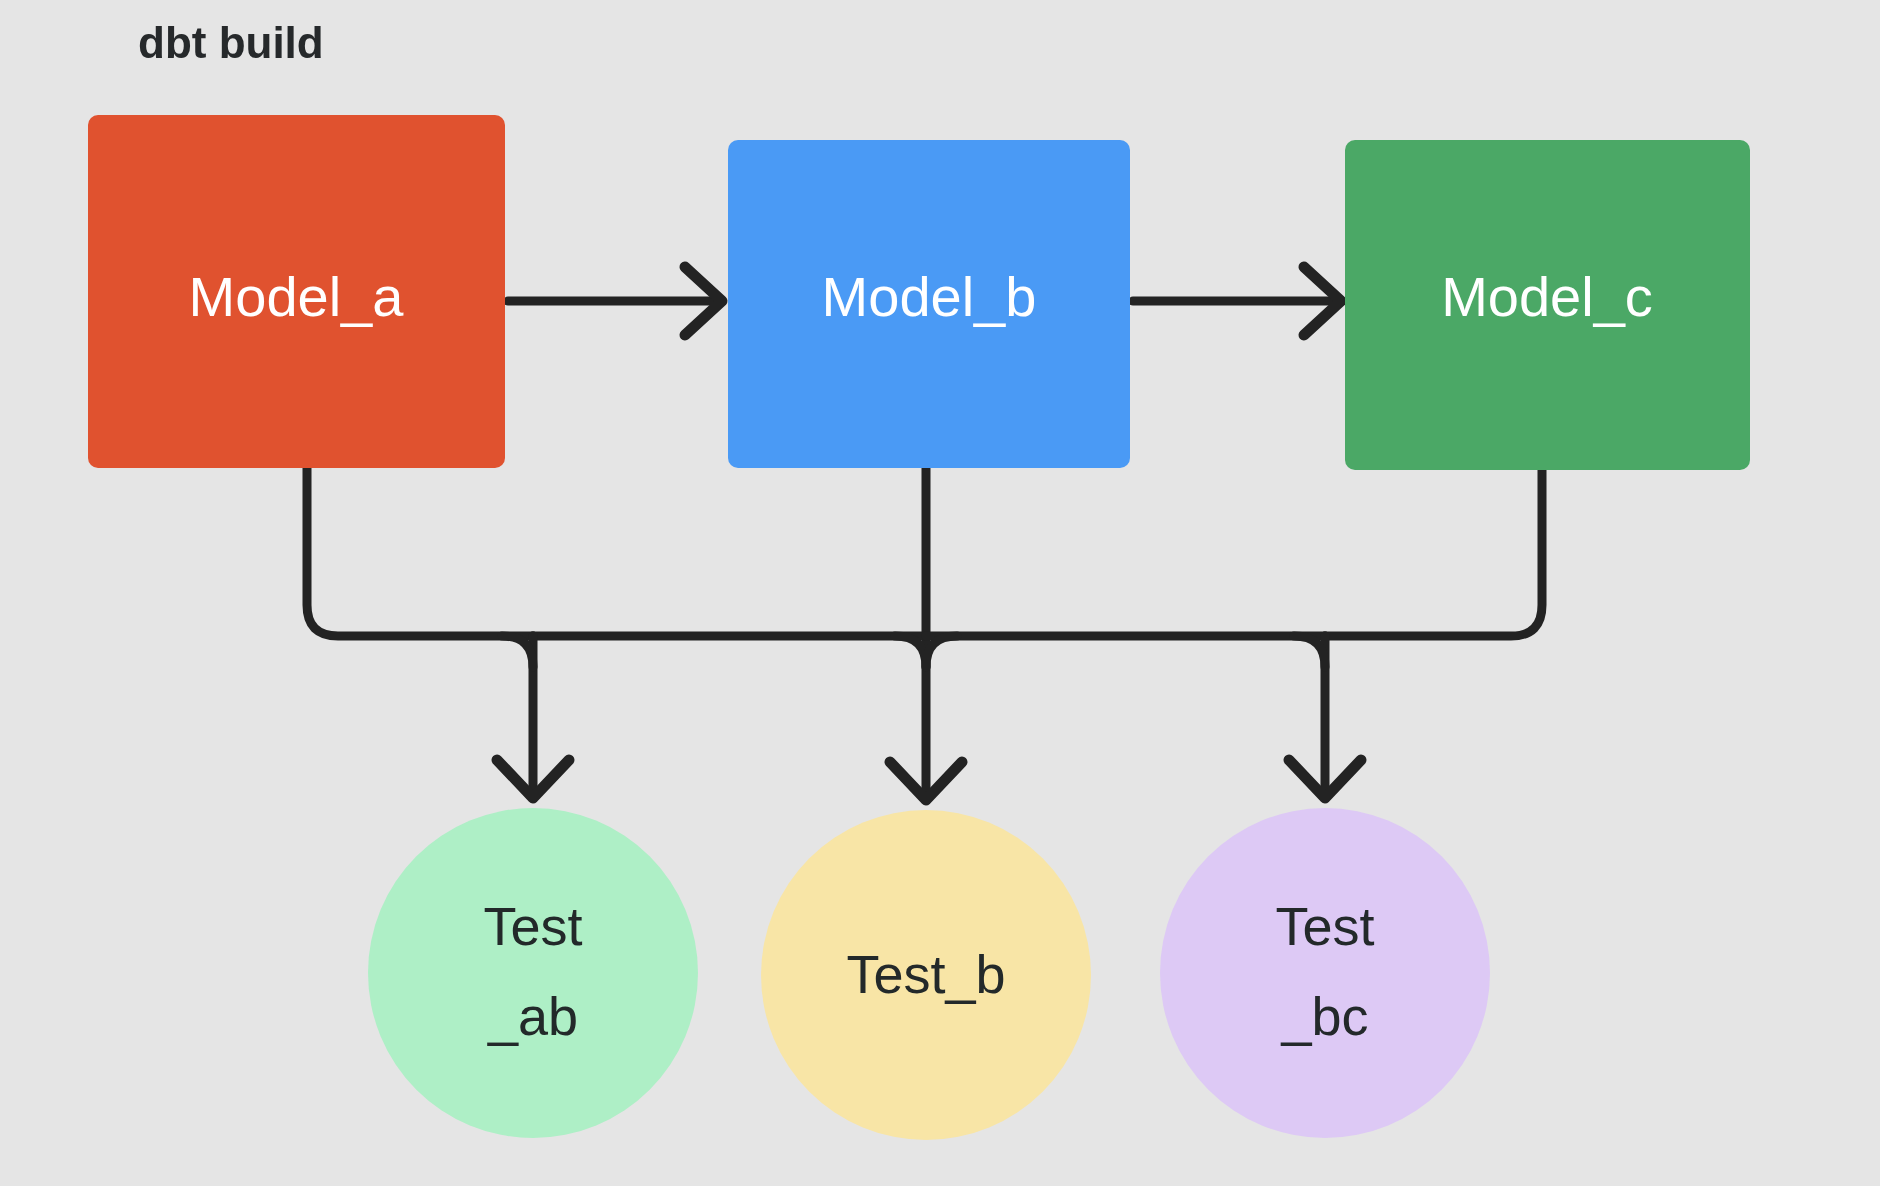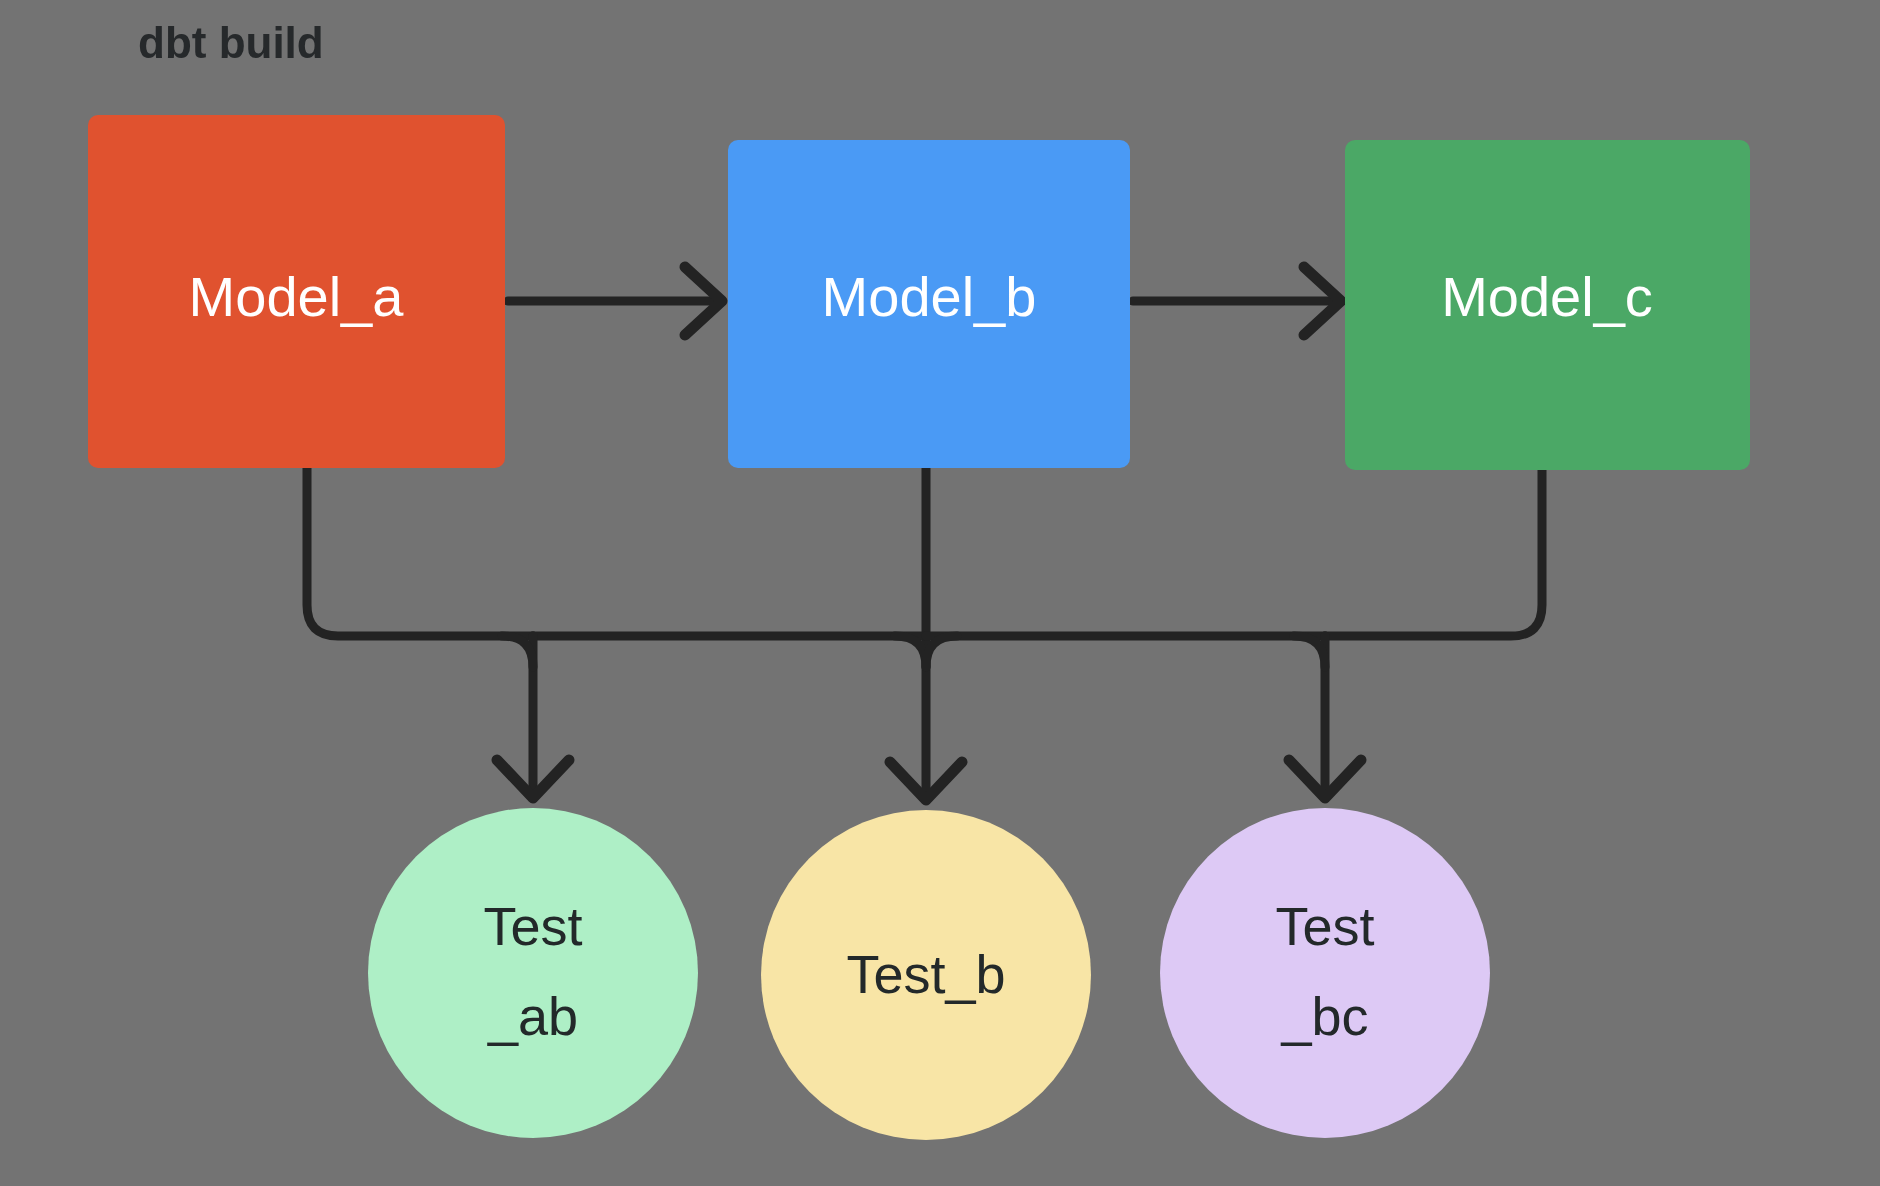--- a/index.html
+++ b/index.html
@@ -4,21 +4,21 @@
 <style>
   html, body {
     margin: 0;
     padding: 0;
     background: #ffffff;
   }
   #canvas {
     position: relative;
     width: 1880px;
     height: 1186px;
-    background: #737373;
+    background: #e5e5e5;
     overflow: hidden;
     font-family: "Liberation Sans", sans-serif;
   }
   #diagram-svg {
     position: absolute;
     top: 0;
     left: 0;
     width: 1880px;
     height: 1186px;
   }

